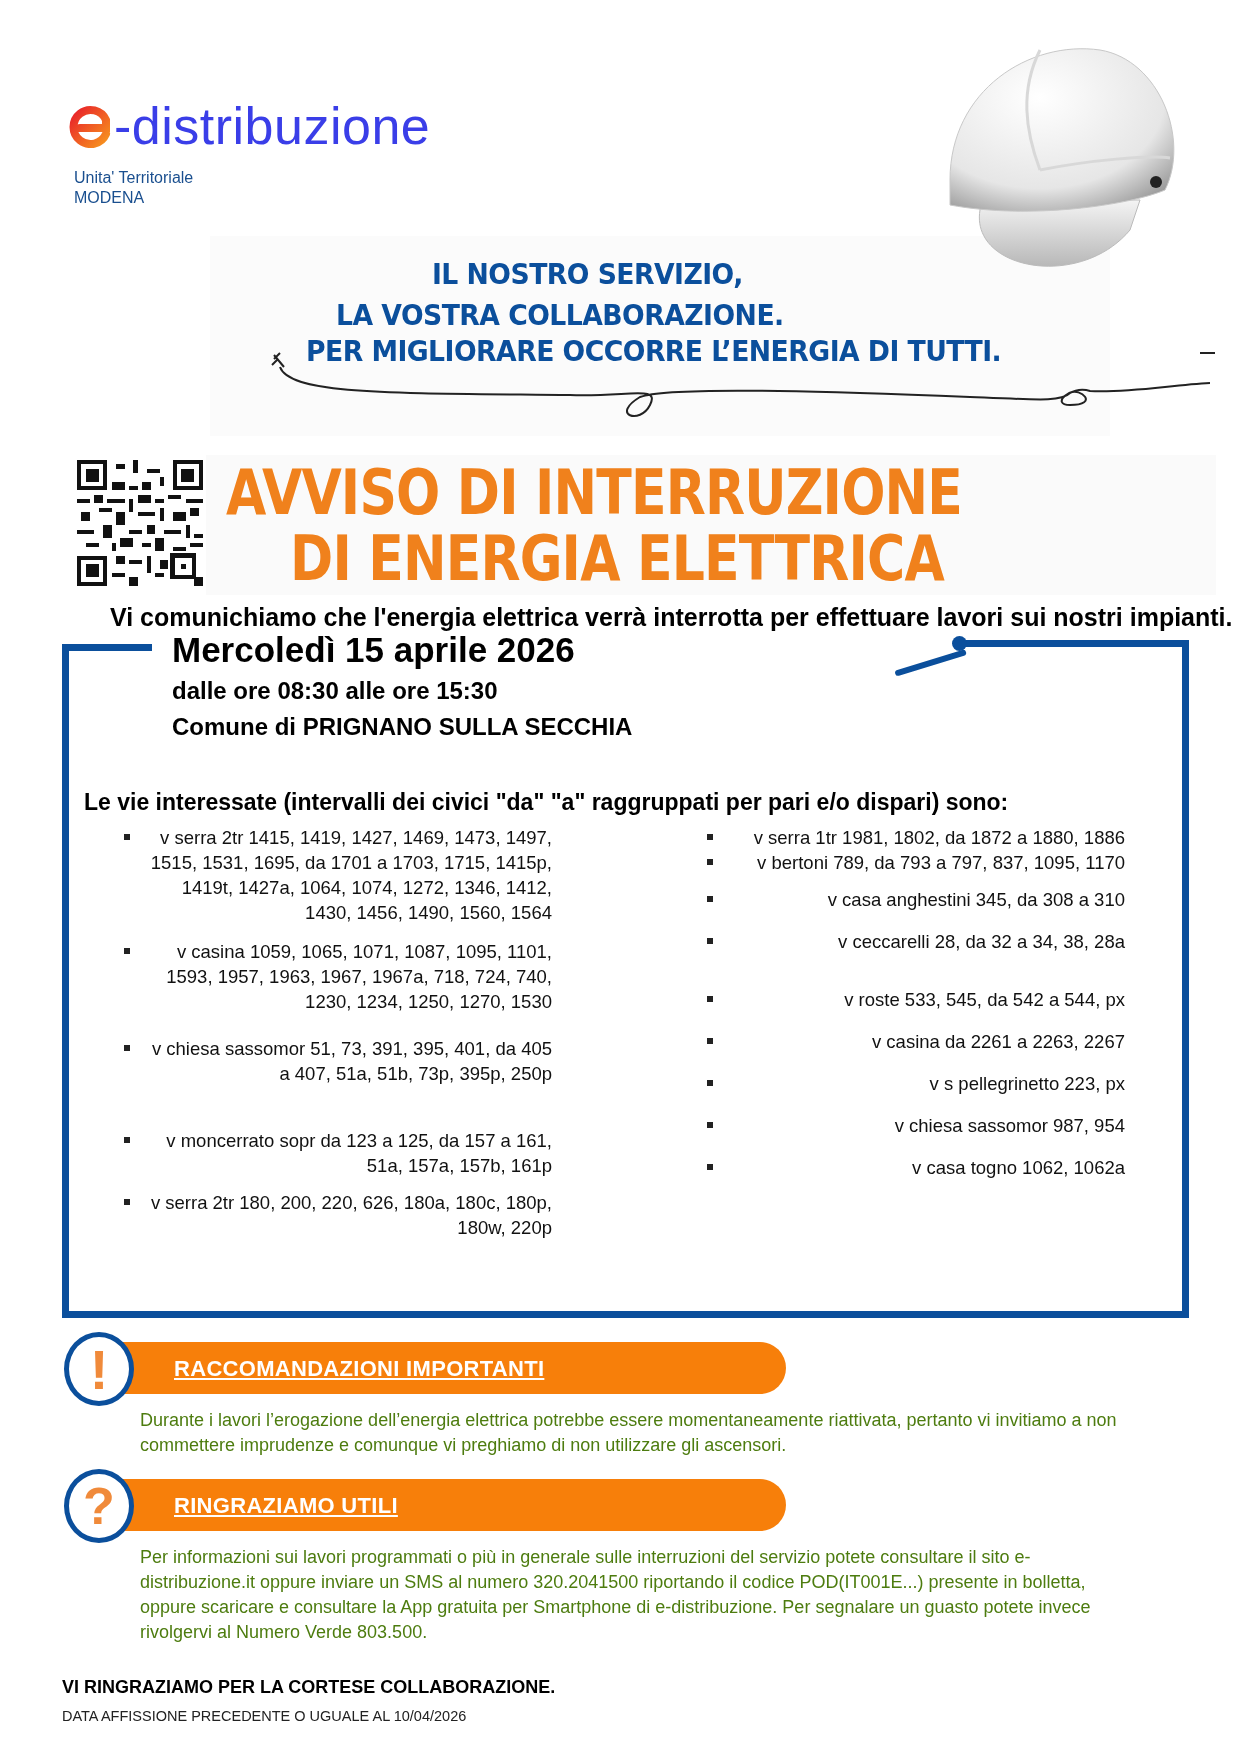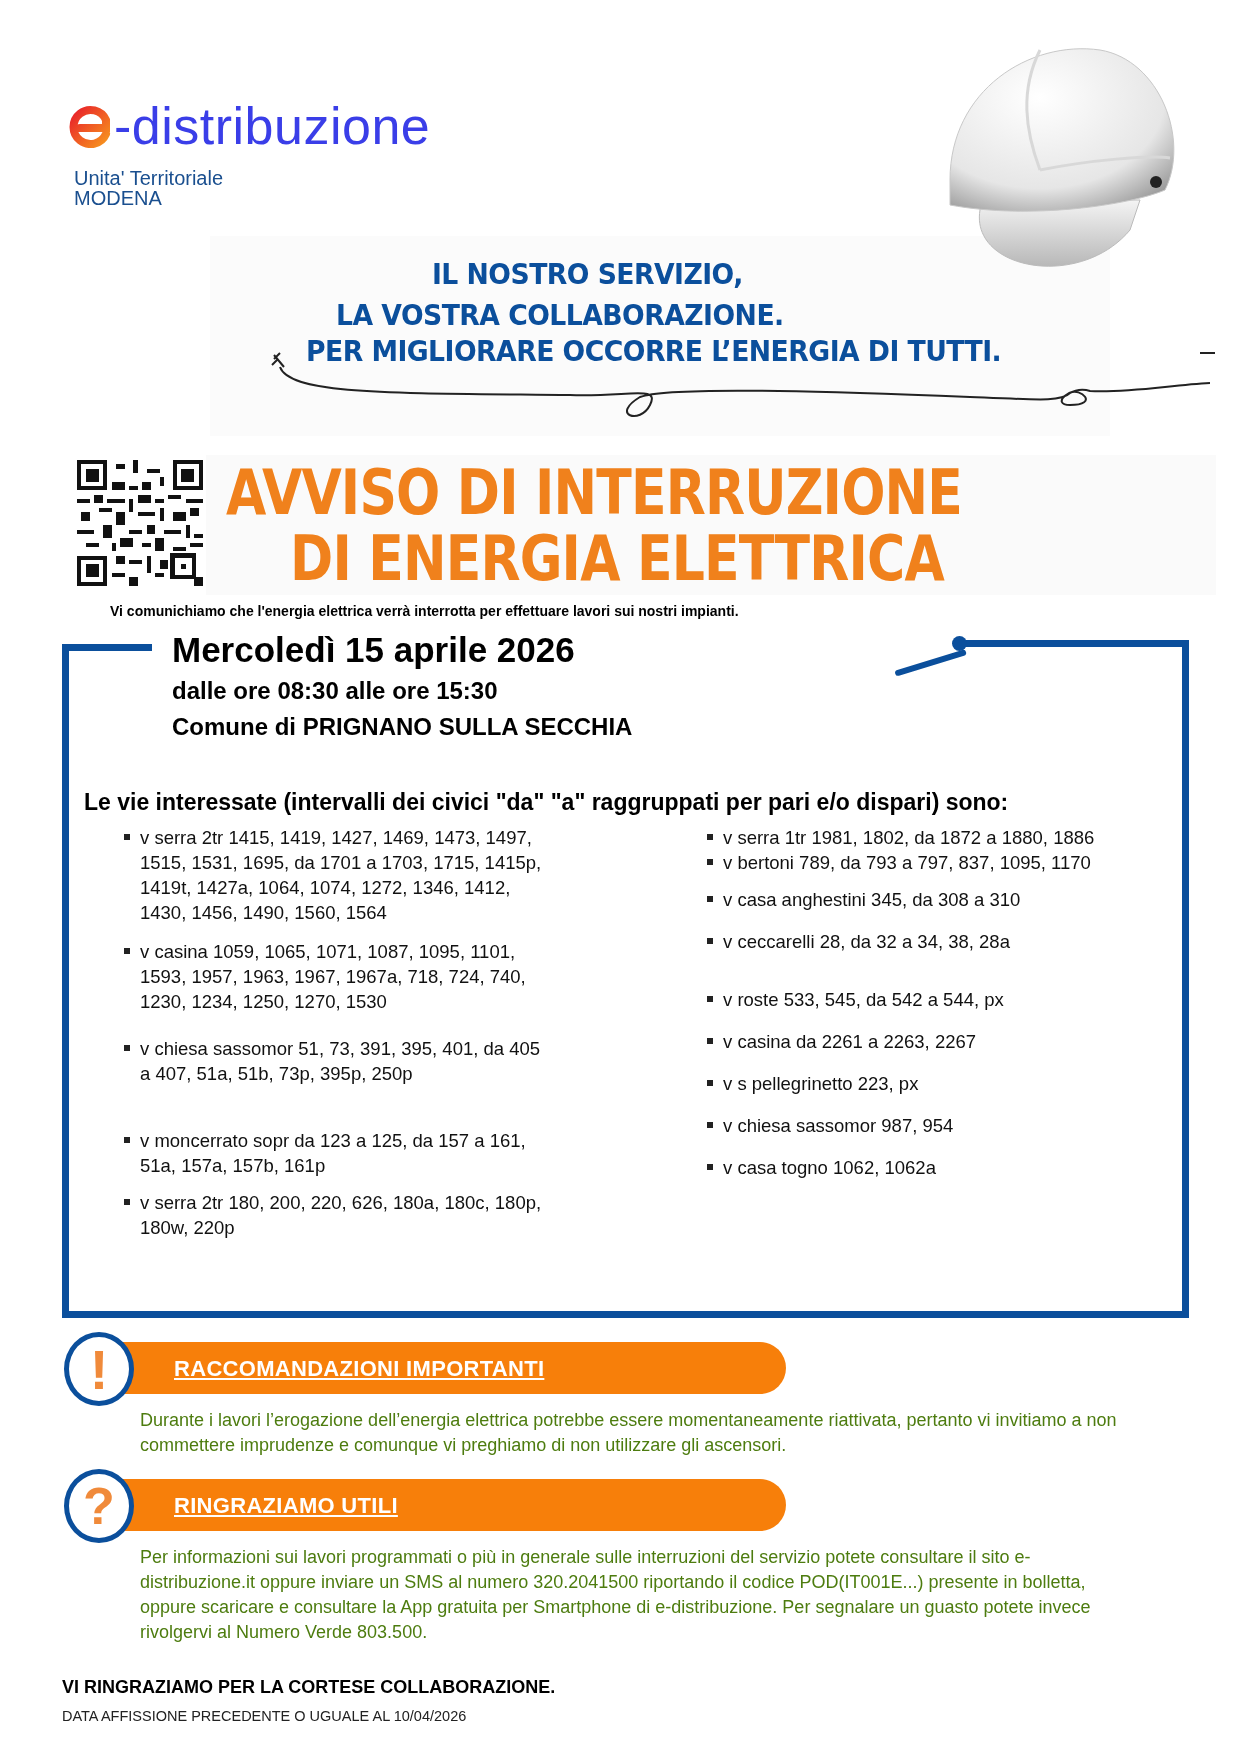--- a/index.html
+++ b/index.html
@@ -3,21 +3,21 @@
 <meta charset="utf-8">
 <style>
   html, body { margin:0; padding:0; background:#ffffff; }
   body { width:1240px; height:1755px; position:relative; overflow:hidden; font-family:"Liberation Sans", sans-serif; color:#000; }
   .abs { position:absolute; }
 
   
   .logo { left:68px; top:100px; display:flex; align-items:center; }
   .logo-e { width:44px; height:44px; position:relative; }
   .logo-text { font-family:"Liberation Sans", sans-serif; font-size:52px; color:#3a3ee8; letter-spacing:0.5px; line-height:1; margin-left:2px; }
-  .unit { left:74px; top:168px; font-size:20px; color:#1a4f8f; line-height:20px; }
+  .unit { left:74px; top:168px; font-size:16px; color:#1a4f8f; line-height:20px; }
 
   
   .helmet { left:930px; top:30px; width:250px; height:250px; }
 
   
   .slogan-bg { left:210px; top:236px; width:900px; height:200px; background:#fbfbfb; }
   .slogan { font-family:"DejaVu Sans", sans-serif; font-weight:bold; color:#0b4f9c; font-size:29px; line-height:40px; letter-spacing:-0.6px; transform:scaleX(0.92); transform-origin:left top; }
   .slogan1 { left:432px; top:254px; }
   .slogan2 { left:336px; top:295px; }
   .slogan3 { left:306px; top:331px; }
@@ -25,41 +25,41 @@
 
   
   .qr { left:77px; top:460px; width:126px; height:126px; }
 
   
   .title-bg { left:206px; top:455px; width:1010px; height:140px; background:#fafafa; }
   .title { font-family:"DejaVu Sans", sans-serif; color:#f0811c; font-size:62px; font-weight:bold; line-height:66px; letter-spacing:-1px; transform:scaleX(0.84); transform-origin:left top; white-space:nowrap; }
   .title1 { left:226px; top:460px; }
   .title2 { left:290px; top:526px; }
 
-  .intro { left:110px; top:603px; width:1040px; font-size:14px; font-weight:bold; white-space:nowrap; }
+  .intro { left:110px; top:603px; width:1040px; font-size:25px; font-weight:bold; white-space:nowrap; }
 
   
   .frame-left { left:62px; top:644px; width:7px; height:674px; background:#0b4f9c; }
   .frame-top-l { left:62px; top:644px; width:90px; height:7px; background:#0b4f9c; }
   .frame-top-r { left:955px; top:640px; width:234px; height:7px; background:#0b4f9c; }
   .frame-right { left:1182px; top:640px; width:7px; height:678px; background:#0b4f9c; }
   .frame-bottom { left:62px; top:1311px; width:1127px; height:7px; background:#0b4f9c; }
   .switch-arm { left:892px; top:649px; width:74px; height:6px; background:#0b4f9c; transform:rotate(-17deg); transform-origin:right center; border-radius:3px; }
   .switch-dot { left:952px; top:636px; width:15px; height:15px; background:#0b4f9c; border-radius:50%; }
 
   .date { left:172px; top:630px; font-size:35px; font-weight:bold; }
   .hours { left:172px; top:677px; font-size:24px; font-weight:bold; }
   .comune { left:172px; top:713px; font-size:24px; font-weight:bold; }
 
   .streets-head { left:84px; top:789px; font-size:23px; font-weight:bold; white-space:nowrap;text-align:right; }
 
   .col { font-size:18.5px; line-height:25px; color:#111; }
   .col-left { left:122px; top:825px; width:430px; }
   .col-right { left:705px; top:825px; width:420px; }
-  .item { position:relative; padding-left:18px; }
+  .item { position:relative; padding-left:18px;text-align:right; }
   .item .bullet { position:absolute; left:2px; top:9px; width:6px; height:6px; background:#222; }
 
   
   .sec-bar { height:52px; background:#f77f0a; border-radius:0 26px 26px 0; }
   .sec-bar-1 { left:110px; top:1342px; width:676px; }
   .sec-bar-2 { left:110px; top:1479px; width:676px; }
   .sec-label { left:174px; font-size:22px; font-weight:bold; color:#fff; letter-spacing:0.3px;text-decoration:underline; }
   .sec-label-1 { top:1356px; }
   .sec-label-2 { top:1493px; }
   .sec-circle { width:60px; height:64px; border:5px solid #0b4f9c; border-radius:50%; background:#fff; display:flex; align-items:center; justify-content:center; font-weight:bold; color:#f08a3a; }

